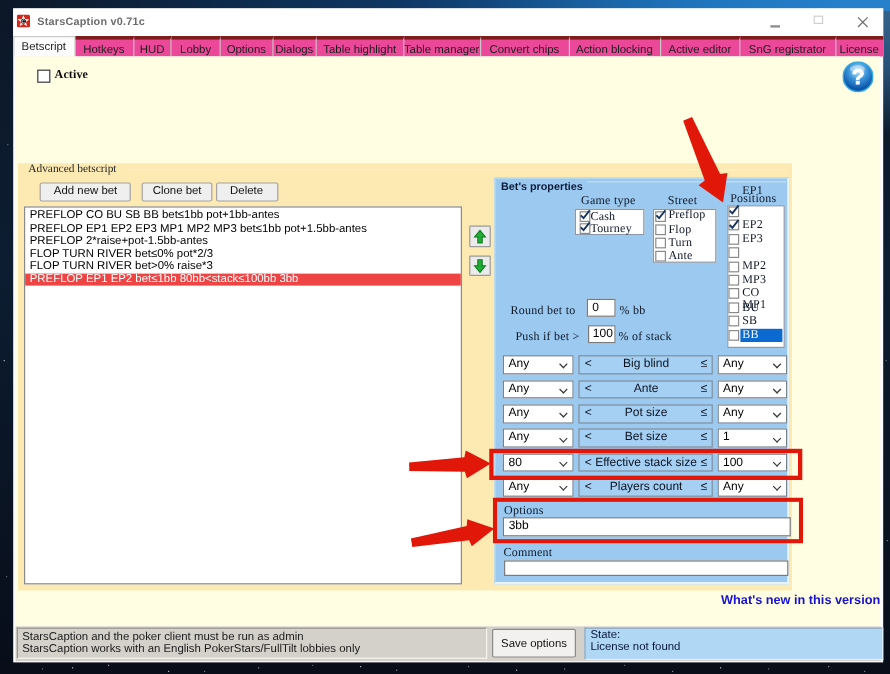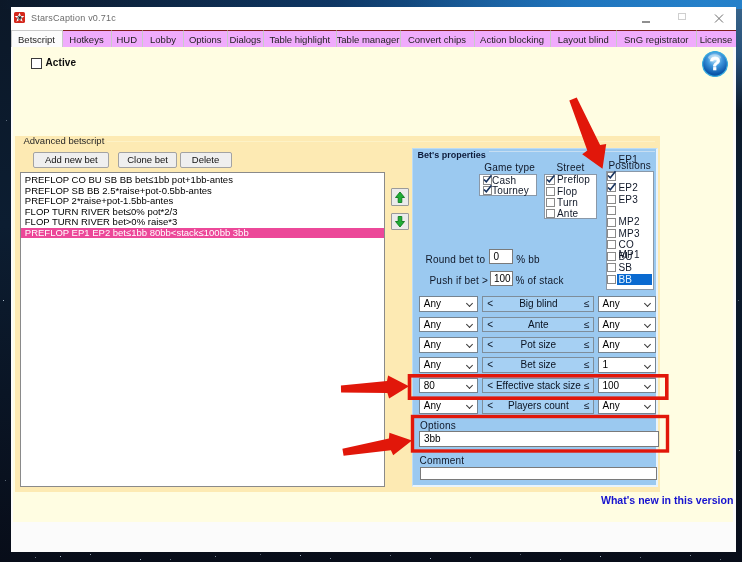--- a/index.html
+++ b/index.html
@@ -4,51 +4,51 @@
 *{margin:0;padding:0;box-sizing:border-box;}
 html,body{width:742px;height:562px;overflow:hidden;}
 body{font-family:"Liberation Sans",sans-serif;position:relative;
 background:
  radial-gradient(ellipse 420px 140px at 100% 0%, #3a678d 0%, #275078 40%, rgba(16,36,58,0) 80%),
  linear-gradient(180deg,#0c1828 0%, #0c1d31 40%, #080d19 100%);}
 .topglow{position:absolute;left:0;top:0;width:742px;height:9px;
  background:linear-gradient(to right, rgba(9,30,60,0) 0%, rgba(16,80,150,0.55) 45%, rgba(30,120,196,0.9) 78%, rgba(36,130,205,0.95) 95%);}
 .star{position:absolute;width:1px;height:1px;background:#cfe0ef;opacity:.8;}
 .win{position:absolute;left:10.5px;top:7px;width:725px;height:545px;background:#fbfbfb;}
-.titlebar{position:absolute;left:0;top:0;width:725px;height:23px;background:#ffffff;}
+.titlebar{position:absolute;left:0;top:0;width:725px;height:23px;background:#ffffff;font-weight:bold;}
 .title-ic{position:absolute;left:3.5px;top:4.5px;}
 .title-tx{position:absolute;left:20.5px;top:6px;font-size:9px;color:#6b6b6b;letter-spacing:0.2px;}
 .btn-min{position:absolute;left:631.5px;top:14px;width:8px;height:1.5px;background:#8f8f8f;}
 .btn-max{position:absolute;left:667.5px;top:5.5px;width:7.5px;height:7.5px;border:1.2px solid #cfcfcf;}
 .btn-close{position:absolute;left:700px;top:3px;}
 
 .tabs{position:absolute;left:0;top:23px;width:725px;height:17px;background:#f0f0f0;display:flex;border-bottom:1px solid #dcdcdc;}
-.tab{height:17px;font-size:9.5px;color:#1d1d1d;text-align:center;line-height:17px;background:#f0abfc;border-right:1px solid #c9c9c9;border-top:1px solid #7f1d1d;white-space:nowrap;overflow:hidden;}
+.tab{height:17px;font-size:9.5px;color:#1d1d1d;text-align:center;line-height:17px;background:#ec4899;border-right:1px solid #c9c9c9;border-top:3px solid #7f1d1d;white-space:nowrap;overflow:hidden;}
 .tab.active{background:#fcfcfc;border-top:1px solid #c9c9c9;border-right:1px solid #c9c9c9;border-left:1px solid #c9c9c9;}
 
 .content{position:absolute;left:2.5px;top:40px;width:720px;height:475px;background:#fffde2;}
 
 .status{position:absolute;left:2px;top:515px;width:721px;height:28.5px;background:#d3d1ca;}
 .stpanel{position:absolute;border:1px solid;border-color:#989488 #f6f4ee #f6f4ee #989488;}
 .sttext{font-size:9.5px;color:#1a1a1a;line-height:10.3px;}
 .savebtn{position:absolute;left:397.5px;top:1.5px;width:70px;height:24.5px;background:#f2f1ef;border:1px solid #8a8a8a;border-radius:2px;font-size:9.5px;color:#111;text-align:center;line-height:23px;}
 .statepanel{position:absolute;left:474px;top:0.5px;width:249px;height:27.5px;background:#b0d7f4;border:1px solid;border-color:#8fa8bd #d8ecfc #d8ecfc #8fa8bd;}
 .sttext2{font-size:9.5px;color:#07173a;line-height:10.3px;}
 
 .abs{position:absolute;}
-.lbl{position:absolute;font-size:10px;letter-spacing:0.2px;line-height:10px;color:#101828;white-space:nowrap;}
+.lbl{position:absolute;font-size:10px;letter-spacing:0.2px;line-height:10px;color:#101828;white-space:nowrap;font-family:Liberation Serif, serif;}
 .cb{position:absolute;width:9px;height:9px;background:#fff;border:1px solid #8a8a8a;}
 .btn{position:absolute;height:16.5px;background:#efefef;border:1px solid #a3a3a3;border-radius:2px;font-size:9.5px;color:#101010;text-align:center;line-height:14.5px;}
 .inp{position:absolute;background:#fff;border:1px solid #7a7a7a;font-size:10px;color:#000;line-height:13px;padding-left:3.5px;white-space:nowrap;}
 
 .tan{position:absolute;left:4px;top:129px;width:645.5px;height:355.5px;background:#fdeab3;}
 .tanline{position:absolute;left:96px;top:133.5px;width:548px;height:1px;background:#fdf2c6;}
 .listbox{position:absolute;left:9.8px;top:164.7px;width:364.6px;height:315px;background:#fff;border:1px solid #8a8a8a;padding-top:2.5px;}
 .li{height:10.5px;font-size:9.5px;line-height:10.6px;color:#000;padding-left:3.5px;white-space:nowrap;}
-.li.sel{background:#ec4899;color:#fff;}
+.li.sel{background:#ef4444;color:#fff;}
 .updown{position:absolute;width:18px;height:17.5px;background:#ebebeb;border:1px solid #9a9a9a;border-radius:1px;}
 
 .bluep{position:absolute;left:401px;top:140.5px;width:246px;height:339px;background:#9bc9f0;border-right:2px solid #e8f4fd;border-bottom:2px solid #e8f4fd;border-top:1px solid #bcdcf4;border-left:1px solid #bcdcf4;}
 .bluecap{position:absolute;left:5px;top:1.5px;font-size:9px;font-weight:bold;color:#0d1b3a;}
 .whitebox{position:absolute;background:#fff;border:1px solid #8a98a8;}
 .combo{position:absolute;width:58.5px;height:15.5px;background:#fff;border:1px solid #76838f;font-size:10px;color:#000;line-height:14px;padding-left:3.5px;}
 .chev{position:absolute;right:4.5px;top:4.2px;width:5px;height:5px;border-right:1.1px solid #3a3a3a;border-bottom:1.1px solid #3a3a3a;transform:rotate(45deg);}
 .mid{position:absolute;left:69.8px;width:112.2px;height:15.5px;background:#a6d0f3;border:1px solid #7e8d9a;font-size:10px;color:#0a1220;line-height:14px;}
 .mid .l{position:absolute;left:4px;}
 .mid .r{position:absolute;right:4px;}
@@ -101,21 +101,21 @@
     <div class="tab active" style="width:52px;">Betscript</div>
     <div class="tab" style="width:49px;">Hotkeys</div>
     <div class="tab" style="width:31.5px;">HUD</div>
     <div class="tab" style="width:41px;">Lobby</div>
     <div class="tab" style="width:43.5px;">Options</div>
     <div class="tab" style="width:36.5px;">Dialogs</div>
     <div class="tab" style="width:72.5px;">Table highlight</div>
     <div class="tab" style="width:64px;">Table manager</div>
     <div class="tab" style="width:74px;">Convert chips</div>
     <div class="tab" style="width:76px;">Action blocking</div>
-    <div class="tab" style="width:66.5px;">Layout blind</div>
+    <div class="tab" style="width:66.5px;">Active editor</div>
     <div class="tab" style="width:79.5px;">SnG registrator</div>
     <div class="tab" style="width:39px;border-right:none;">License</div>
   </div>
   <div class="content"></div>
 
   <div class="cb" style="left:20.5px;top:51px;width:11px;height:10.5px;border-color:#3a3a3a;"></div>
   <div class="lbl" style="left:35px;top:50.5px;font-size:10px;font-weight:bold;color:#0c0c0c;letter-spacing:0.1px;">Active</div>
 
   <svg class="abs" style="left:691px;top:44px;" width="26" height="26">
     <defs>
@@ -132,21 +132,21 @@
   </svg>
 
   <div class="tan"></div>
   <div class="tanline"></div>
   <div class="lbl" style="left:13px;top:129.3px;color:#262626;font-size:9.5px;letter-spacing:0;">Advanced betscript</div>
   <div class="btn" style="left:22.8px;top:144.5px;width:76px;">Add new bet</div>
   <div class="btn" style="left:107.6px;top:144.5px;width:59px;">Clone bet</div>
   <div class="btn" style="left:169px;top:144.5px;width:52px;">Delete</div>
   <div class="listbox">
     <div class="li">PREFLOP CO BU SB BB bet≤1bb pot+1bb-antes</div>
-    <div class="li">PREFLOP SB BB 2.5*raise+pot-0.5bb-antes</div>
+    <div class="li">PREFLOP EP1 EP2 EP3 MP1 MP2 MP3 bet≤1bb pot+1.5bb-antes</div>
     <div class="li">PREFLOP 2*raise+pot-1.5bb-antes</div>
     <div class="li">FLOP TURN RIVER bet≤0% pot*2/3</div>
     <div class="li">FLOP TURN RIVER bet&gt;0% raise*3</div>
     <div class="li sel">PREFLOP EP1 EP2 bet≤1bb 80bb&lt;stack≤100bb 3bb</div>
   </div>
   <div class="updown" style="left:380.8px;top:181px;">
     <svg width="16" height="15" style="position:absolute;left:0px;top:0.5px;">
         <path d="M8 2 L12.5 7.5 L9.8 7.5 L9.8 12.5 L6.2 12.5 L6.2 7.5 L3.5 7.5 Z" fill="#1fad36" stroke="#0c7c1e" stroke-width="0.9"></path>
       </svg>
   </div>
@@ -238,20 +238,29 @@
     <div class="combo" style="left:6.8px;top:249.7px;">Any<i class="chev"></i></div>
     <div class="mid" style="top:249.7px;"><span class="l">&lt;</span><span class="c">Players count</span><span class="r">≤</span></div>
     <div class="combo" style="left:185.5px;top:249.7px;width:57.8px;">Any<i class="chev"></i></div>
     <div class="lbl" style="left:7.5px;top:272.3px;">Options</div>
     <div class="inp" style="left:6.9px;top:282.6px;width:239.5px;height:16.3px;line-height:14.5px;">3bb</div>
     <div class="lbl" style="left:7px;top:307.5px;">Comment</div>
     <div class="inp" style="left:7px;top:318.1px;width:237.5px;height:13px;"></div>
   </div>
   <div class="wn">What's new in this version</div>
 
+  <div class="status">
+    <div class="stpanel" style="left:1px;top:1px;width:392px;height:26px;">
+      <div class="sttext" style="position:absolute;left:4px;top:1.5px;">StarsCaption and the poker client must be run as admin<br>StarsCaption works with an English PokerStars/FullTilt lobbies only</div>
+    </div>
+    <div class="savebtn">Save options</div>
+    <div class="statepanel">
+      <div class="sttext2" style="position:absolute;left:4.5px;top:1px;">State:<br>License not found</div>
+    </div>
+  </div>
 </div>
 <svg class="annot" width="742" height="562">
   <polygon points="569.3,100.6 587.3,150.5 582.2,154.3 602.5,168.7 606.2,144.1 600.1,145.1 576.7,97.4" fill="#e1170a"></polygon>
   <polygon points="341.1,392.5 387.4,393.1 389.1,398.5 409,386.2 388.1,375.5 387,381.1 340.9,385.5" fill="#e1170a"></polygon>
   <polygon points="343.6,455.8 390.9,450.2 393.2,455.3 412,440.5 389.4,432.7 388.9,438.4 342.4,448.8" fill="#e1170a"></polygon>
   <rect x="409.5" y="375.8" width="257.3" height="22.4" fill="none" stroke="#e1170a" stroke-width="3.6"></rect>
   <rect x="412.5" y="416.5" width="255" height="34.5" fill="none" stroke="#e1170a" stroke-width="3.4"></rect>
 </svg>
 
 </body></html>

